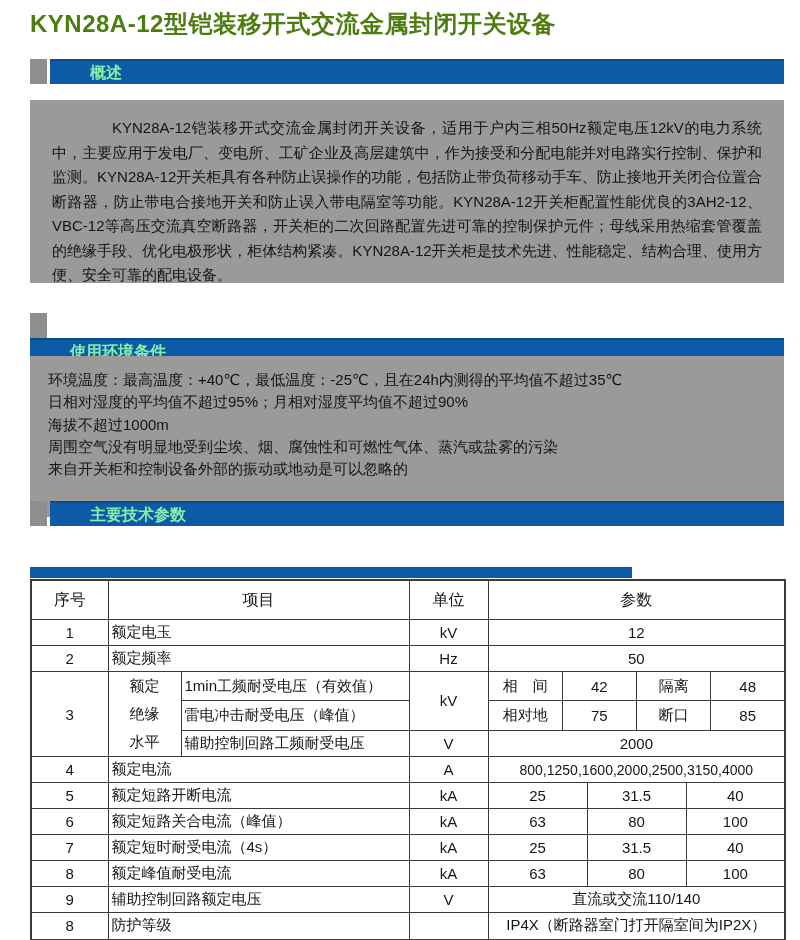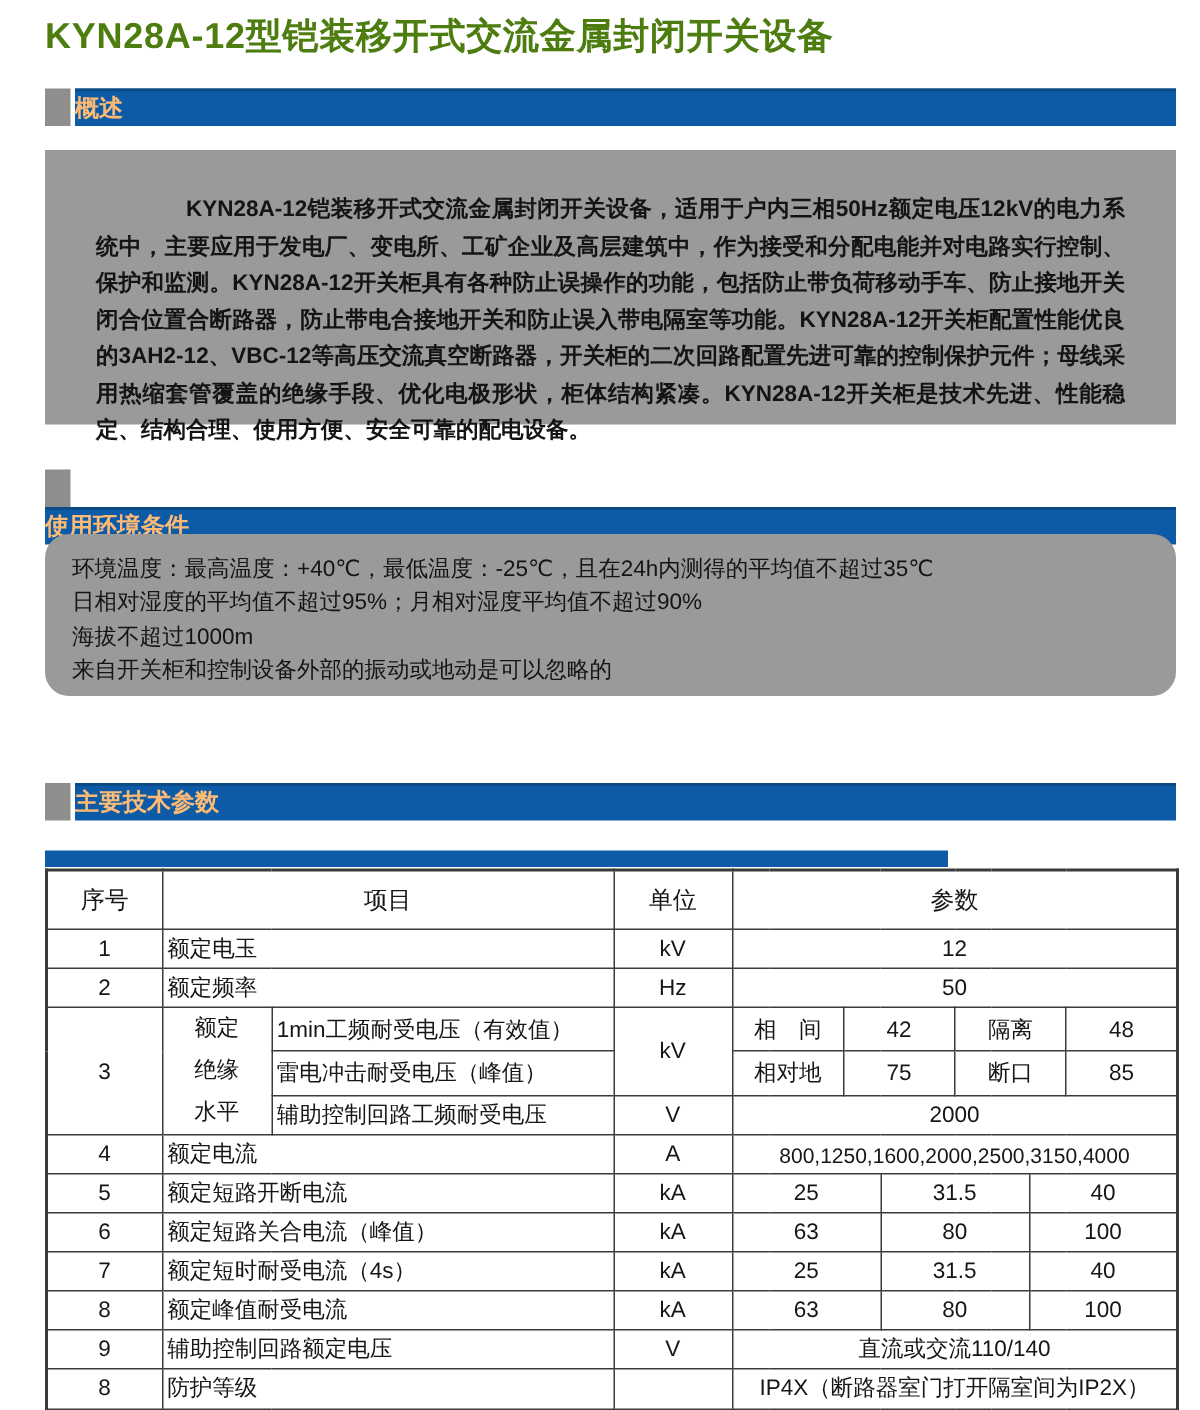--- a/index.html
+++ b/index.html
@@ -9,26 +9,26 @@
   }
   .doc-title{
     position:absolute;left:30px;top:8px;margin:0;font-size:24px;font-weight:bold;
     color:#4d7c0f;letter-spacing:.5px;white-space:nowrap;
   }
   
   .section-bar{position:absolute;left:30px;width:754px;height:25px;display:flex;}
   .bar-square{width:17px;height:25px;background:#8e8e8c;margin-right:3px;flex:none;}
   .bar-blue{flex:1;background:#0d5ba7;border-top:2px solid #0a4craft;}
   .bar-blue{border-top:2px solid #0a4a86;}
-  .bar-label{color:#fdba74;font-size:16px;font-weight:bold;line-height:23px;display:block;}
+  .bar-label{color:#86efac;font-size:16px;font-weight:bold;line-height:23px;display:block;margin-left:40px;}
   
   .gray-box{position:absolute;left:30px;width:754px;background:#9a9a98;box-sizing:border-box;}
   .para{
-    margin:16px;padding:12px 18px 0 18px;font-size:15px;line-height:24.5px;
-    text-indent:60px;text-align:justify;color:#141414;font-weight:bold;
+    margin:4px;padding:12px 18px 0 18px;font-size:15px;line-height:24.5px;
+    text-indent:60px;text-align:justify;color:#141414;
   }
   .env-box{padding-top:13px;}
   .env-line{padding-left:18px;font-size:15px;line-height:22.3px;color:#141414;white-space:nowrap;}
   
   .table-wrap{position:absolute;left:30px;top:567px;width:602px;}
   .table-topstrip{height:11px;background:#0d5ba7;margin-bottom:1px;}
   table.params{
     border-collapse:collapse;table-layout:fixed;width:754px;font-size:15px;color:#161616;
     border:2px solid #3b3b3b;
   }
@@ -63,28 +63,29 @@
     <p class="para">KYN28A-12铠装移开式交流金属封闭开关设备，适用于户内三相50Hz额定电压12kV的电力系统中，主要应用于发电厂、变电所、工矿企业及高层建筑中，作为接受和分配电能并对电路实行控制、保护和监测。KYN28A-12开关柜具有各种防止误操作的功能，包括防止带负荷移动手车、防止接地开关闭合位置合断路器，防止带电合接地开关和防止误入带电隔室等功能。KYN28A-12开关柜配置性能优良的3AH2-12、VBC-12等高压交流真空断路器，开关柜的二次回路配置先进可靠的控制保护元件；母线采用热缩套管覆盖的绝缘手段、优化电极形状，柜体结构紧凑。KYN28A-12开关柜是技术先进、性能稳定、结构合理、使用方便、安全可靠的配电设备。</p>
   </div>
 
   <div class="section-bar" style="top:313px;flex-direction:column;">
     <span class="bar-square"></span>
     <div class="bar-blue">
       <span class="bar-label">使用环境条件</span>
     </div>
   </div>
 
-  <div class="gray-box env-box" style="top:356px;height:108px;border-radius:16px;">
+  <div class="gray-box env-box" style="top:356px;height:161px;">
     <div class="env-line">环境温度：最高温度：+40℃，最低温度：-25℃，且在24h内测得的平均值不超过35℃</div>
     <div class="env-line">日相对湿度的平均值不超过95%；月相对湿度平均值不超过90%</div>
     <div class="env-line">海拔不超过1000m</div>
+    <div class="env-line">周围空气没有明显地受到尘埃、烟、腐蚀性和可燃性气体、蒸汽或盐雾的污染</div>
     <div class="env-line">来自开关柜和控制设备外部的振动或地动是可以忽略的</div>
   </div>
 
-  <div class="section-bar" style="top:522px;border-radius:11px;">
+  <div class="section-bar" style="top:501px;border-radius:11px;">
     <span class="bar-square"></span>
     <div class="bar-blue">
       <span class="bar-label">主要技术参数</span>
     </div>
   </div>
 
   <div class="table-wrap">
     <div class="table-topstrip"></div>
     <table class="params">
       <colgroup>

